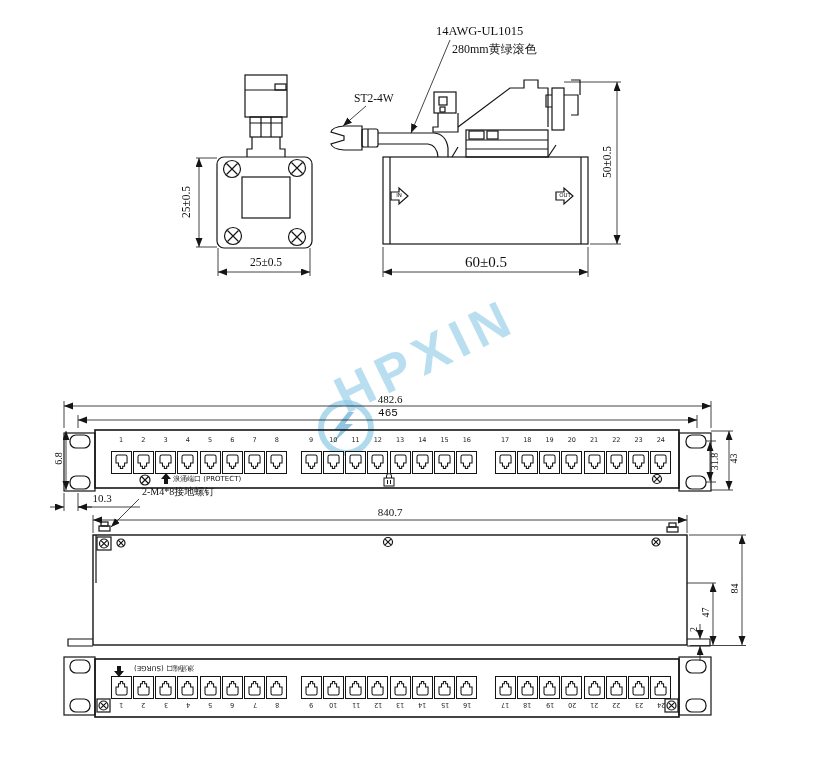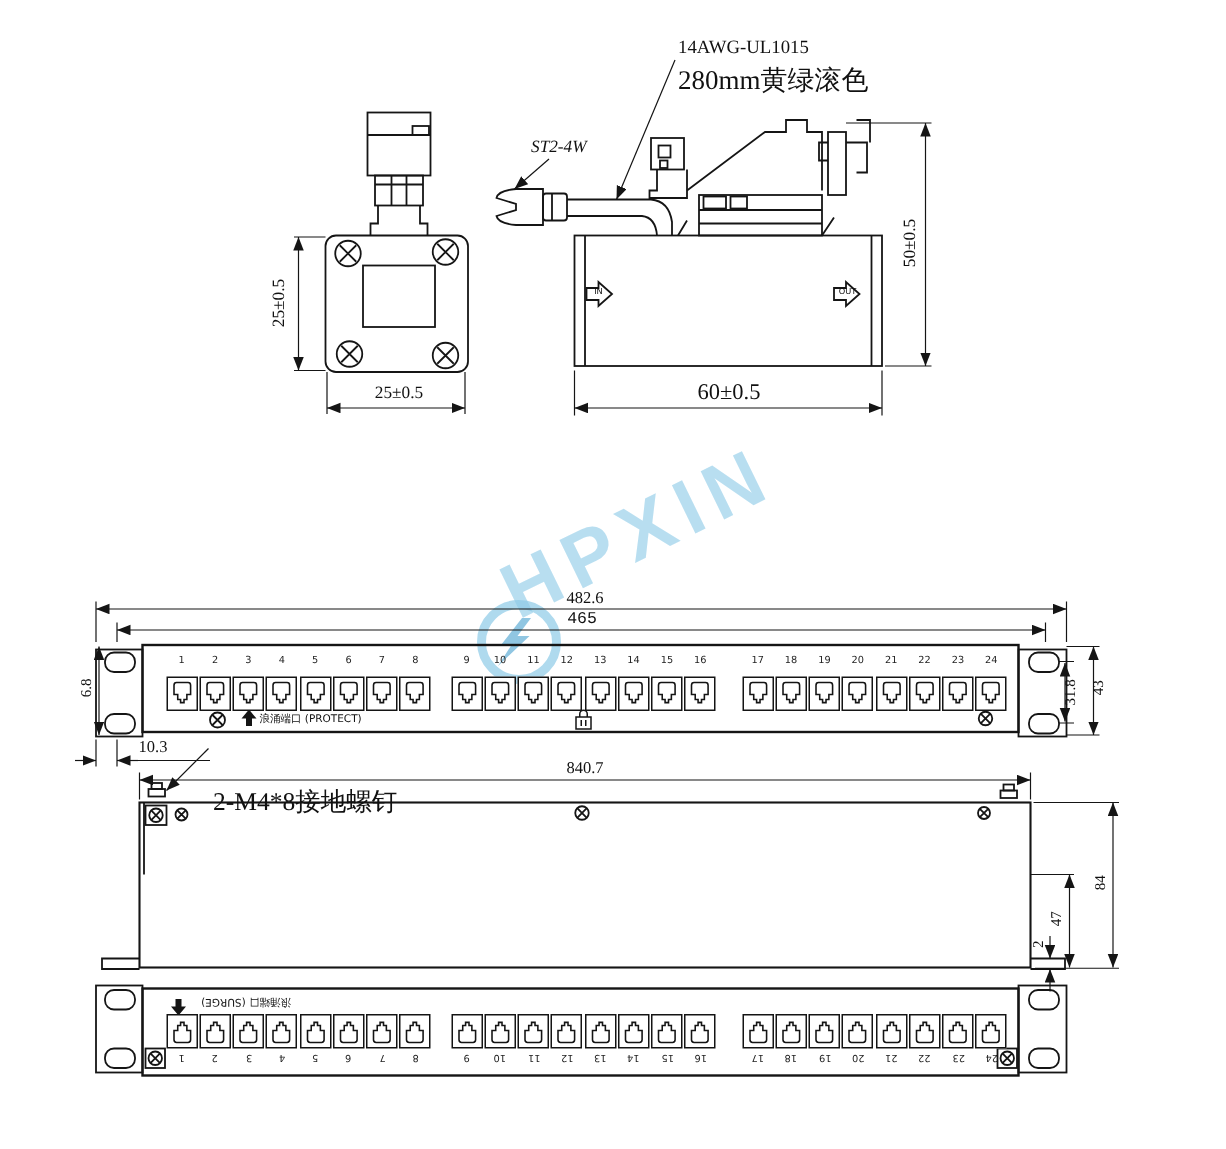--- a/index.html
+++ b/index.html
@@ -227,41 +227,41 @@
             <path d="M100.3,702.3 L106.7,708.7 M106.7,702.3 L100.3,708.7"></path>
           <rect x="665" y="699" width="13" height="13"></rect>
           <circle cx="671.5" cy="705.5" r="4.5"></circle>
             <path d="M668.3,702.3 L674.7,708.7 M674.7,702.3 L668.3,708.7"></path>
         </g>
         <polygon points="119,677 114,671 117,671 117,666 121,666 121,671 124,671" fill="#151515" stroke="none"></polygon>
       </g>
     </g>
   </svg>
 
-  <div class="lbl left" style="left:452px;top:24px;font-size:12.5px;">14AWG-UL1015</div>
-  <div class="lbl left" style="left:452px;top:41px;font-size:18px;">280mm黄绿滚色</div>
-  <div class="lbl left" style="left:354px;top:92px;font-size:11.5px;font-style:italic;">ST2-4W</div>
+  <div class="lbl left" style="left:436px;top:24px;font-size:12.5px;">14AWG-UL1015</div>
+  <div class="lbl left" style="left:452px;top:41px;font-size:12px;">280mm黄绿滚色</div>
+  <div class="lbl left" style="left:354px;top:92px;font-size:11.5px;">ST2-4W</div>
 
   <div class="lbl vert" style="left:162px;top:196px;width:48px;font-size:11.5px;">25±0.5</div>
   <div class="lbl" style="left:242px;top:256px;width:48px;font-size:11.5px;">25±0.5</div>
   <div class="lbl" style="left:462px;top:254px;width:48px;font-size:15px;">60±0.5</div>
   <div class="lbl vert" style="left:583px;top:156px;width:48px;font-size:11.5px;">50±0.5</div>
 
   <div class="lbl" style="left:392px;top:191.5px;width:14px;font-size:5.5px;font-family:'DejaVu Sans',sans-serif;">IN</div>
   <div class="lbl" style="left:557px;top:191.5px;width:16px;font-size:5.5px;font-family:'DejaVu Sans',sans-serif;">OUT</div>
 
   <div class="lbl" style="left:360px;top:393px;width:60px;font-size:11px;">482.6</div>
   <div class="lbl" style="left:363px;top:407px;width:50px;font-size:11px;font-family:Liberation Mono, monospace;">465</div>
   <div class="lbl vert" style="left:43px;top:453px;width:30px;font-size:10px;">6.8</div>
   <div class="lbl" style="left:80px;top:492px;width:44px;font-size:11px;">10.3</div>
   <div class="lbl vert" style="left:697px;top:456px;width:34px;font-size:10px;">31.8</div>
   <div class="lbl vert" style="left:718px;top:453px;width:30px;font-size:10px;">43</div>
   <div class="lbl left" style="left:173px;top:474px;font-size:7px;font-family:'DejaVu Sans',sans-serif;">浪涌端口 (PROTECT)</div>
 
-  <div class="lbl left" style="left:142px;top:485px;font-size:17px;margin-top:38px;">2-M4*8接地螺钉</div>
+  <div class="lbl left" style="left:142px;top:485px;font-size:10px;">2-M4*8接地螺钉</div>
 
   <div class="lbl" style="left:360px;top:506px;width:60px;font-size:11px;">840.7</div>
   <div class="lbl vert" style="left:683px;top:624px;width:20px;font-size:10px;">2</div>
   <div class="lbl vert" style="left:690px;top:607px;width:30px;font-size:10px;">47</div>
   <div class="lbl vert" style="left:719px;top:583px;width:30px;font-size:10px;">84</div>
 
   <div class="lbl flip" style="left:126px;top:663px;width:76px;font-size:7px;font-family:'DejaVu Sans',sans-serif;">浪涌端口 (SURGE)</div>
 
   <div class="row nums" style="left:110px;top:436px;">
       <span>1</span>

